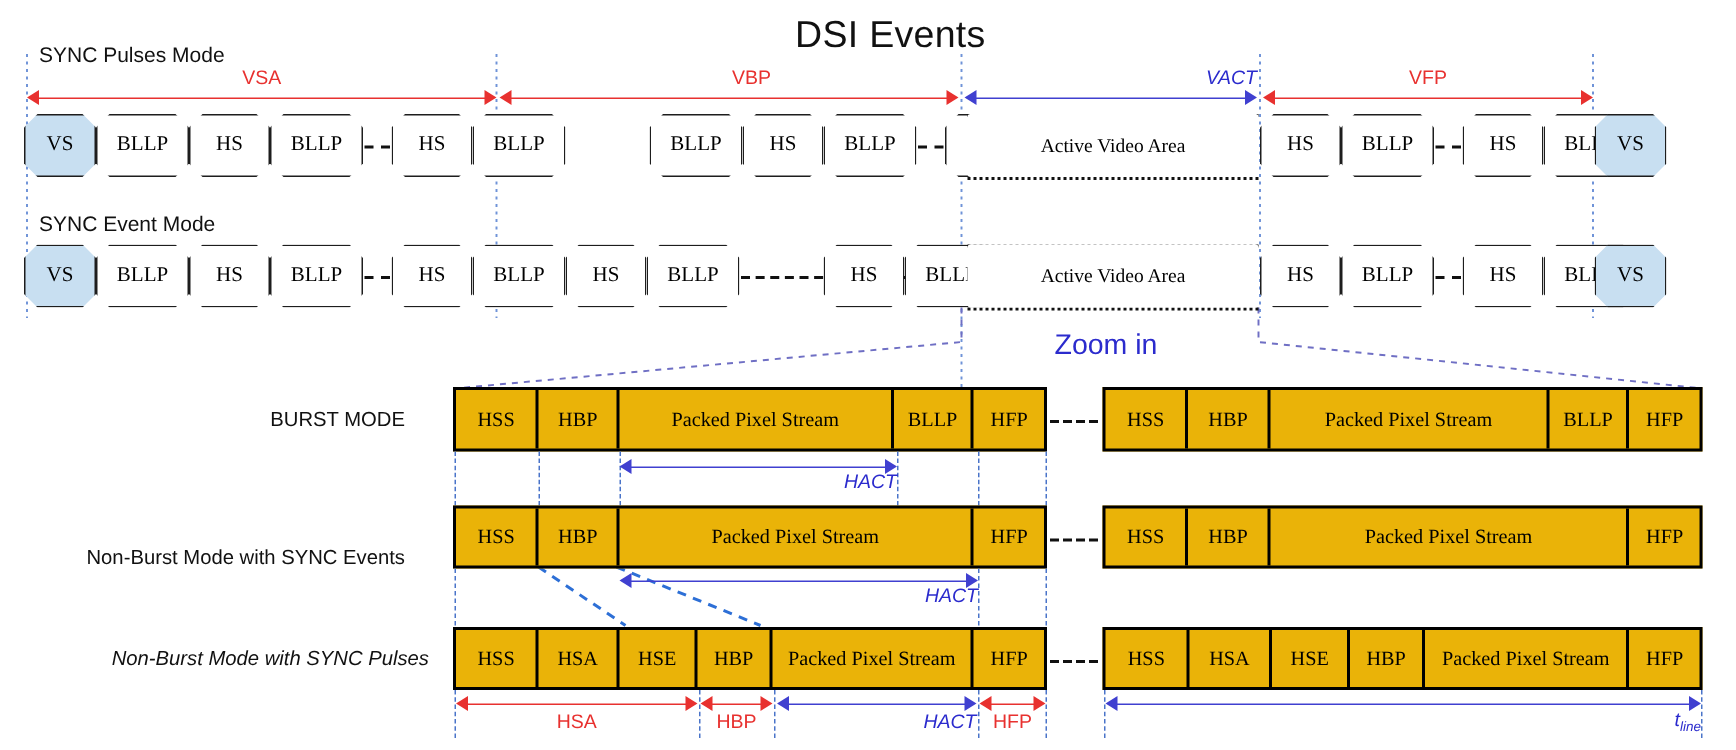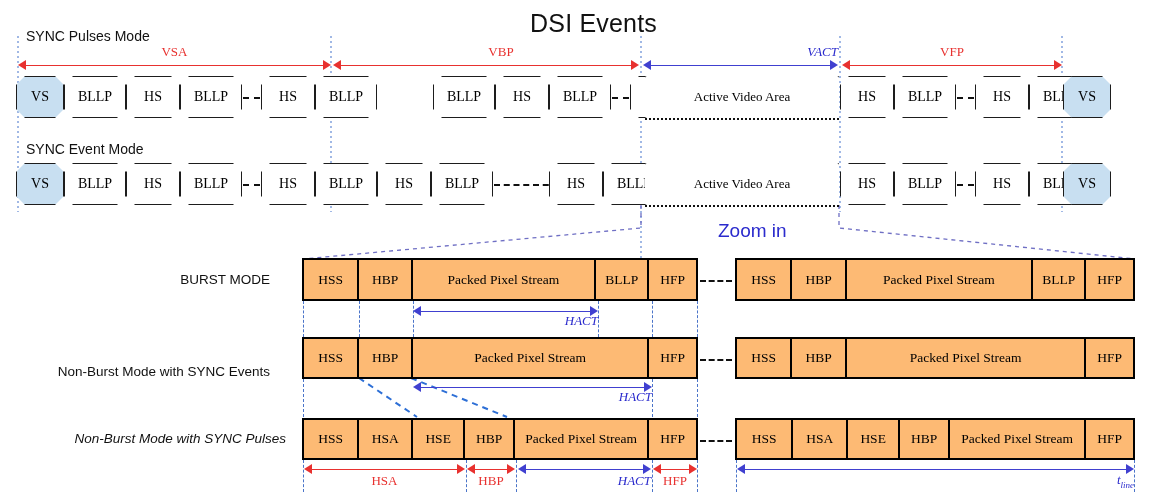--- a/index.html
+++ b/index.html
@@ -24,21 +24,21 @@
                          calc(100% - 9px) 100%,9px 100%,0 calc(100% - 9px),0 9px);
        border-radius:2px;}
   .pkt.vs{background:#c8dff1;}
   .pkt.avarea{border:none;background:#fff;clip-path:none;
               font-family:"Liberation Serif",serif;font-size:13px;}
   .avarea-top,.avarea-bot{position:absolute;height:0;
        border-top:2px dotted #111;}
 
   
   .cellrow{position:absolute;box-sizing:border-box;border:2px solid #000;
-           background:#fdba74;display:flex;}
+           background:#eab308;display:flex;}
   .cell{box-sizing:border-box;border-right:2px solid #000;
         display:flex;align-items:center;justify-content:center;
         font-family:"Liberation Serif",serif;font-size:13.5px;color:#000;
         white-space:nowrap;}
   .cell:last-child{border-right:none;}
 
   
   .vguide{position:absolute;width:0;border-left:1.5px dashed #4a74c9;}
 
   
@@ -47,21 +47,21 @@
   
   .arrow{position:absolute;height:12px;}
   .arrow .ln{position:absolute;left:5px;right:5px;top:5px;height:0;
              border-top:1.4px solid currentColor;}
   .arrow .hL,.arrow .hR{position:absolute;top:0;width:0;height:0;
         border-top:5.5px solid transparent;border-bottom:5.5px solid transparent;}
   .arrow .hL{left:0;border-right:8px solid currentColor;}
   .arrow .hR{right:0;border-left:8px solid currentColor;}
   .arrow.red{color:#e8312f;}
   .arrow.blue{color:#4040d0;}
-  .alabel{position:absolute;font-size:13px;white-space:nowrap;text-align:center;font-family:Liberation Serif, serif;}
+  .alabel{position:absolute;font-size:13px;white-space:nowrap;text-align:center;}
   .alabel.red{color:#e8312f;}
   .alabel.blue{color:#2b2bcd;font-style:italic;text-align:right;}
 
   
   svg.olay{position:absolute;left:0;top:0;width:1157px;height:500px;
            pointer-events:none;overflow:visible;}
 </style>
 </head>
 <body>
 
@@ -161,21 +161,21 @@
   <div class="avarea-top" style="left:645px;top:163px;width:194px;"></div>
   <div class="avarea-bot" style="left:645px;top:205px;width:194px;"></div>
   <div class="pkt avarea" style="left:645px;top:163px;width:194px;height:42px;">Active Video Area</div>
   <div class="pkt" style="left:840px;top:163px;width:54px;height:42px;">HS</div>
   <div class="pkt" style="left:894px;top:163px;width:62px;height:42px;">BLLP</div>
   <div class="dashconn" style="left:957px;top:184px;width:17px;"></div>
   <div class="pkt" style="left:975px;top:163px;width:54px;height:42px;">HS</div>
   <div class="pkt" style="left:1029px;top:163px;width:62px;height:42px;">BLLP</div>
   <div class="pkt vs" style="left:1063px;top:163px;width:48px;height:42px;">VS</div>
 
-  <div class="abs zoomin" style="left:718px;top:220px;">Zoom in</div>
+  <div class="abs zoomin" style="left:703px;top:220px;">Zoom in</div>
 
   <div class="abs row-label" style="left:40px;top:272px;width:230px;">BURST MODE</div>
 
   <div class="cellrow" style="left:302px;top:258px;width:396px;height:43px;">
     <div class="cell" style="width:56px;">HSS</div>
     <div class="cell" style="width:54px;">HBP</div>
     <div class="cell" style="width:185px;">Packed Pixel Stream</div>
     <div class="cell" style="width:54px;">BLLP</div>
     <div class="cell" style="width:47px;">HFP</div>
   </div>

